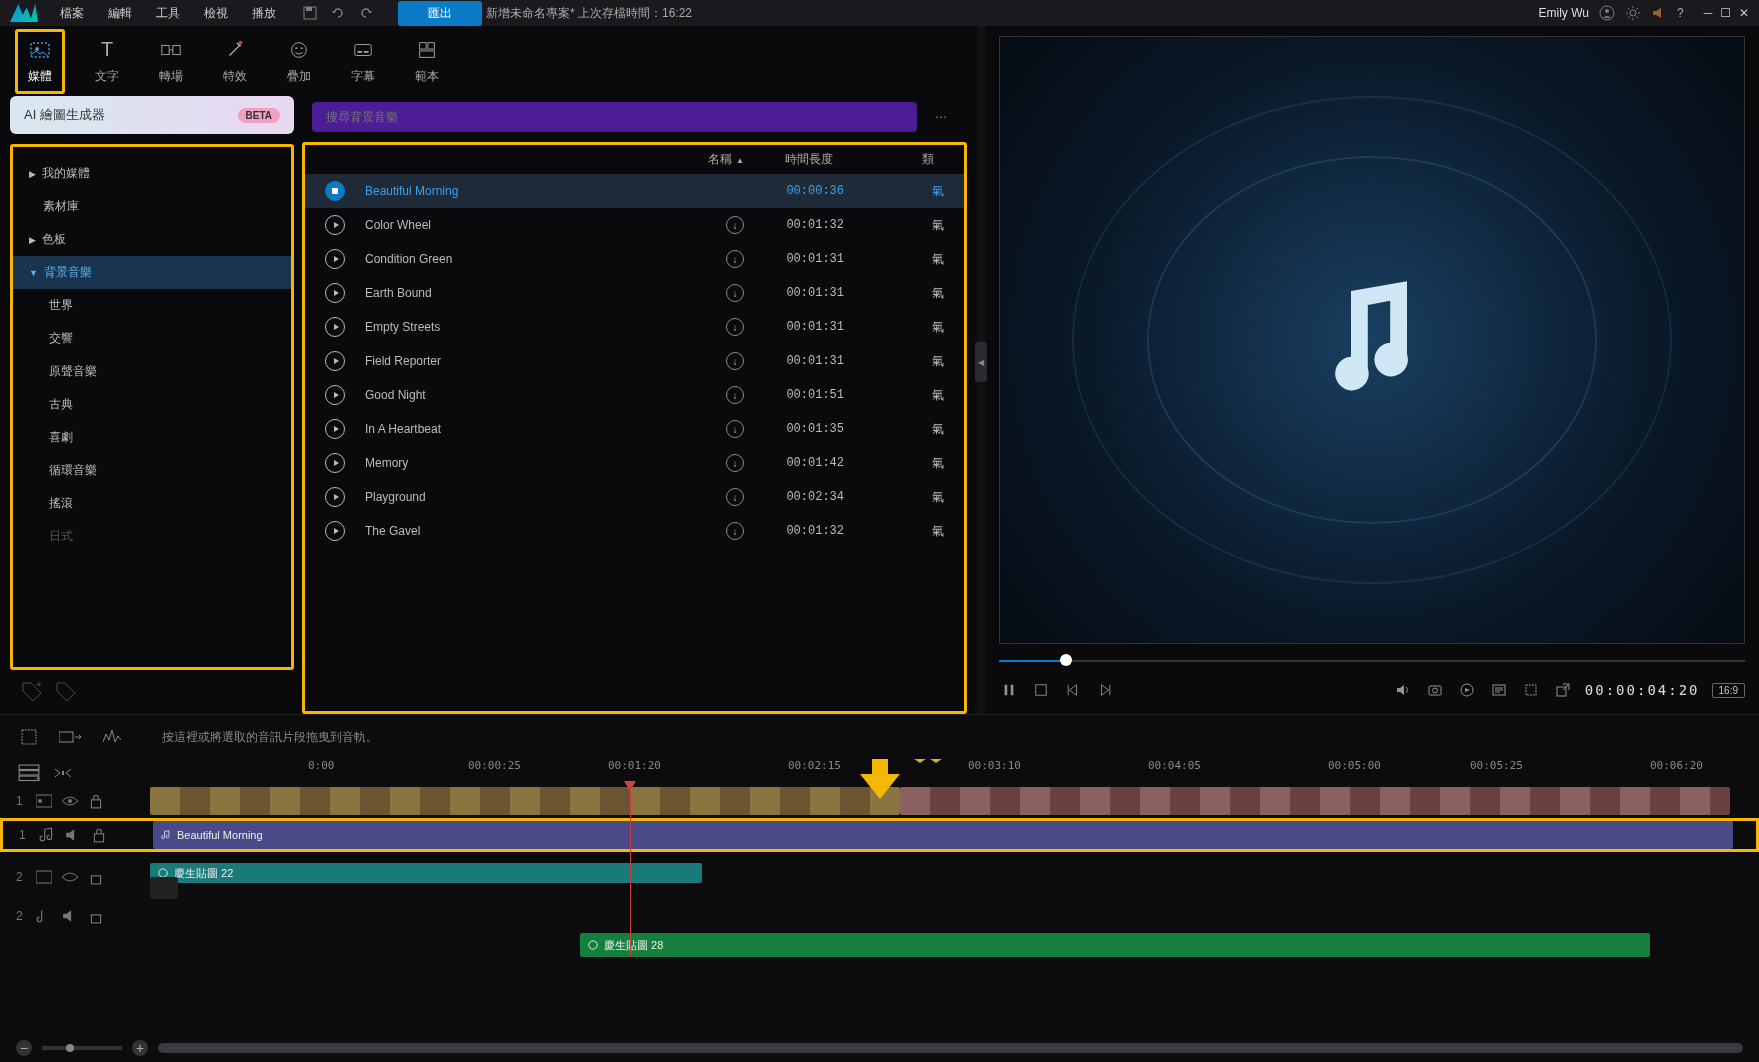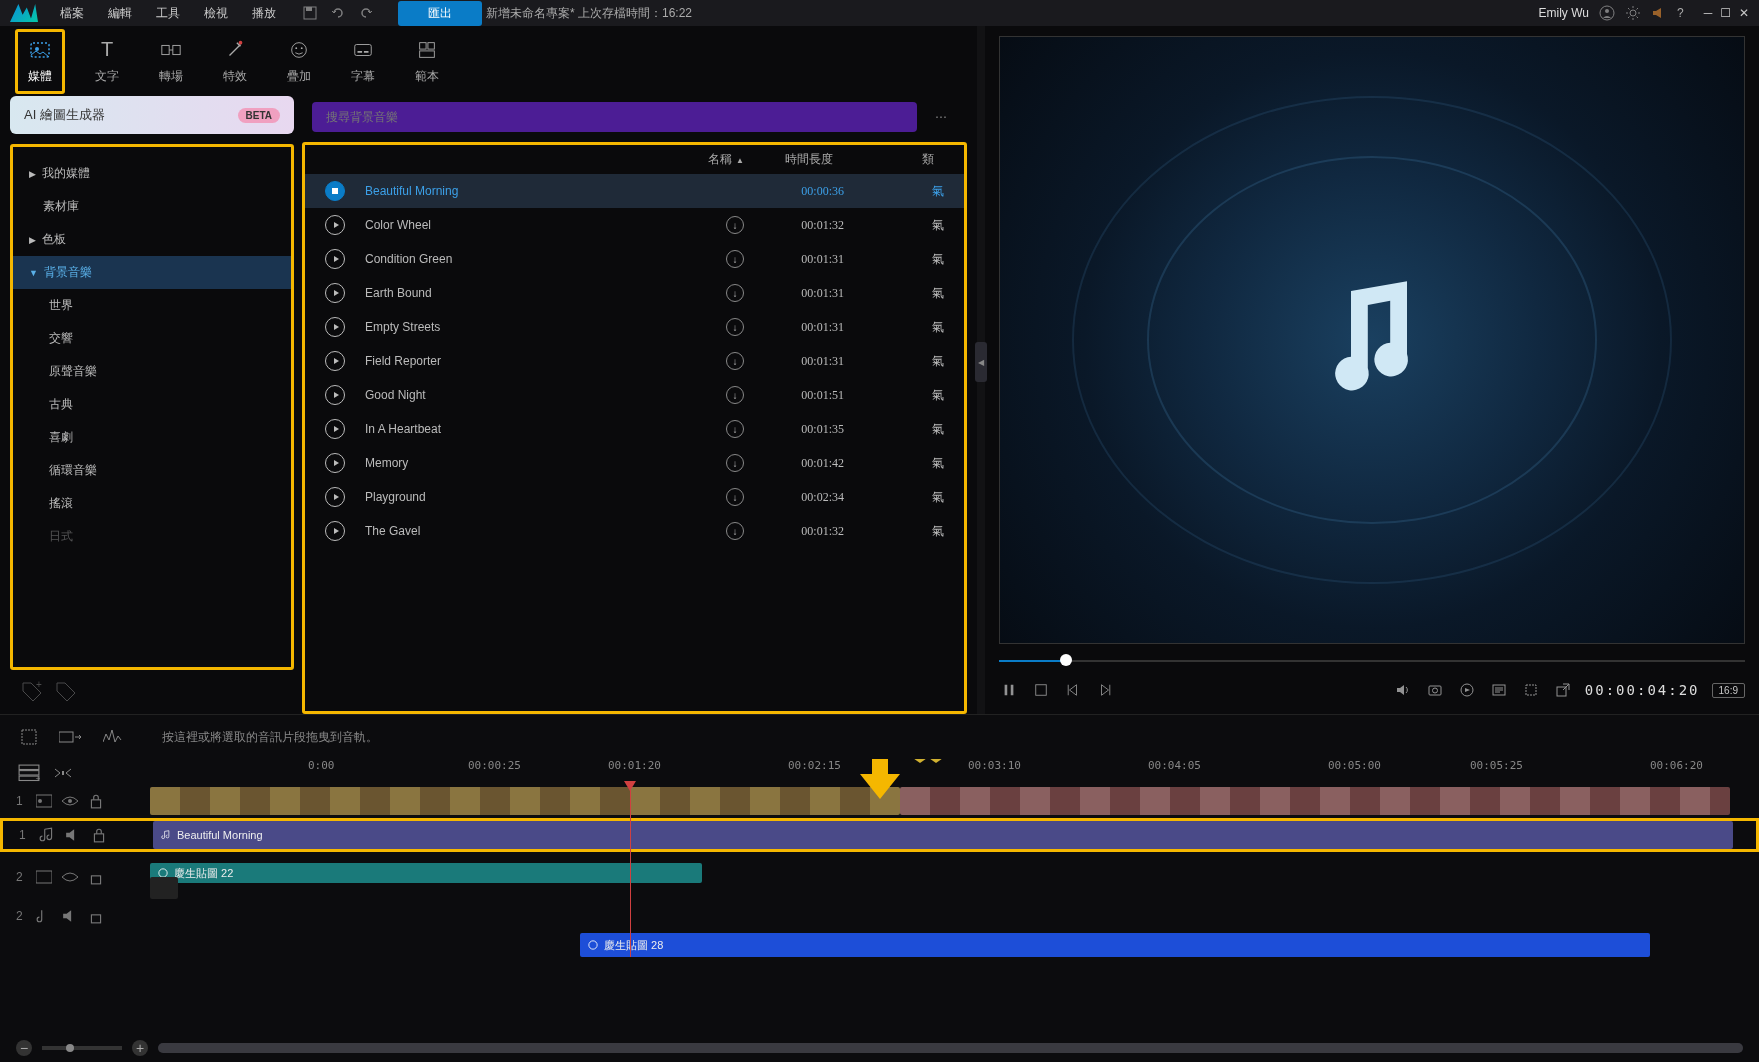--- a/index.html
+++ b/index.html
@@ -43,21 +43,21 @@
 .th-type{width:60px;text-align:right}
 .sort-ind{font-size:8px;margin-left:4px}
 .track-row{display:flex;align-items:center;padding:7px 20px;cursor:pointer;color:#bbb}
 .track-row.selected{background:#1f2a38;color:#3ca0e8}
 .play-icon{width:20px;height:20px;border:1.5px solid currentColor;border-radius:50%;display:flex;align-items:center;justify-content:center;margin-right:20px}
 .play-icon.playing{background:#0a7cc7;border-color:#0a7cc7}
 .play-tri{width:0;height:0;border-left:5px solid currentColor;border-top:3px solid transparent;border-bottom:3px solid transparent;margin-left:2px}
 .play-sq{width:6px;height:6px;background:#fff}
 .track-name{flex:1}
 .dl-icon{width:18px;height:18px;border:1.5px solid #888;border-radius:50%;display:flex;align-items:center;justify-content:center;margin-right:20px;font-size:10px}
-.track-dur{width:80px;text-align:right;font-family:Liberation Serif, serif;font-size:12px}
+.track-dur{width:80px;text-align:right;font-family:Liberation Mono, monospace;font-size:12px}
 .track-type{width:100px;text-align:right}
 .divider{width:8px;background:#121214;position:relative;display:flex;align-items:center;justify-content:center}
 .divider-handle{position:absolute;top:46%;width:12px;height:40px;background:#2a2a32;border-radius:3px;cursor:pointer;display:flex;align-items:center;justify-content:center;font-size:8px;color:#888}
 .preview-panel{flex:1;padding:10px 14px;display:flex;flex-direction:column}
 .preview-video{flex:1;background:radial-gradient(circle at center,#1a4060 0%,#102840 35%,#0a1828 60%,#060c14 100%);border:1px solid #333;display:flex;align-items:center;justify-content:center;position:relative;overflow:hidden}
 .preview-video::before{content:"";position:absolute;width:80%;height:80%;border:2px solid rgba(80,150,200,.15);border-radius:50%}
 .preview-video::after{content:"";position:absolute;width:60%;height:60%;border:2px solid rgba(80,150,200,.2);border-radius:50%}
 .music-note{width:140px;height:140px;position:relative}
 .note-svg{fill:#d0e8f5}
 .play-scrub{height:16px;position:relative;margin:8px 0}
@@ -79,21 +79,21 @@
 .track{height:28px;display:flex;align-items:center;position:relative;margin-bottom:3px}
 .track-head{width:150px;display:flex;align-items:center;gap:10px;padding:0 16px;color:#777}
 .track-num{width:10px}
 .th-icon{width:16px;height:16px}
 .track-content{flex:1;position:relative;height:100%}
 .clip{position:absolute;height:100%;border-radius:2px;display:flex;align-items:center;padding:0 8px;font-size:11px;color:#eee;overflow:hidden;gap:6px}
 .clip-video{background:repeating-linear-gradient(90deg,#8a7540 0,#8a7540 30px,#6a5530 30px,#6a5530 60px);top:0}
 .clip-video2{background:repeating-linear-gradient(90deg,#8a6060 0,#8a6060 30px,#6a4040 30px,#6a4040 60px)}
 .clip-audio{background:#4a4a88}
 .clip-fx{background:#1a7a7a}
-.clip-fx2{background:#1d4ed8}
+.clip-fx2{background:#15803d}
 .audio-highlight{border:3px solid #f5b700}
 .playhead{position:absolute;top:0;bottom:0;width:1px;background:#d04040;left:630px;z-index:10}
 .playhead::before{content:"";position:absolute;top:-6px;left:-6px;width:12px;height:10px;background:#d04040;clip-path:polygon(0 0,100% 0,50% 100%)}
 .marker-handles{position:absolute;top:-10px;left:614px;display:flex;gap:4px}
 .mh{width:12px;height:14px;background:#d0b030;clip-path:polygon(0 0,100% 0,100% 70%,50% 100%,0 70%)}
 .big-arrow{position:absolute;top:-10px;left:560px;width:40px;height:50px;z-index:20}
 .arrow-svg{fill:#f5b700}
 .zoom-bar{height:28px;display:flex;align-items:center;gap:10px;padding:0 16px}
 .zoom-btn{width:16px;height:16px;border-radius:50%;background:#333;cursor:pointer;display:flex;align-items:center;justify-content:center;font-size:14px;color:#aaa}
 .zoom-track{flex:0 0 80px;height:4px;background:#333;position:relative}

